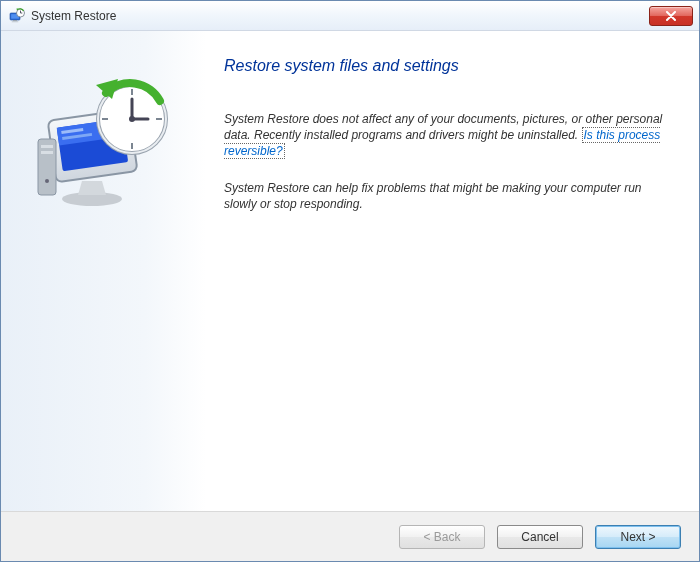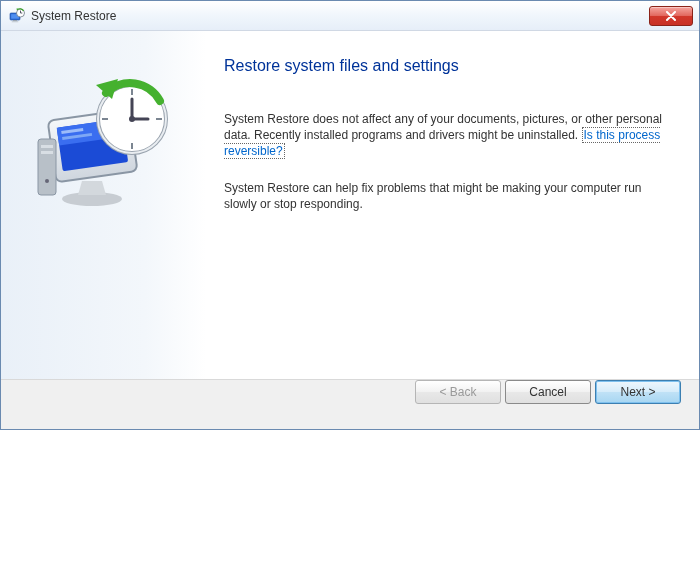--- a/index.html
+++ b/index.html
@@ -6,21 +6,21 @@
     body {
       font-family: "Segoe UI", Tahoma, sans-serif;
       font-size: 12px;
       background: #fff;
       width: 700px;
       height: 562px;
       overflow: hidden;
     }
     .window {
       width: 700px;
-      height: 430px;
+      height: 562px;
       border: 1px solid #6a8ab0;
       background: #fff;
       display: flex;
       flex-direction: column;
     }
     .titlebar {
       height: 30px;
       background: linear-gradient(to bottom, #ffffff 0%, #f0f6fc 50%, #e6eef8 100%);
       display: flex;
       align-items: center;
@@ -48,20 +48,21 @@
       align-items: center;
       justify-content: center;
       cursor: pointer;
       box-shadow: inset 0 1px 0 rgba(255,255,255,0.4);
     }
     .close-btn svg { display: block; }
     .body-area {
       flex: 1;
       display: flex;
       background: #fff;
+      font-style: italic;
     }
     .sidebar {
       width: 205px;
       background: linear-gradient(to right, #e9f0f8 0%, #f3f7fb 70%, #ffffff 100%);
       padding-top: 38px;
       display: flex;
       justify-content: center;
       align-items: flex-start;
     }
     .content {
@@ -86,23 +87,24 @@
       text-decoration: none;
       cursor: pointer;
       border: 1px dotted #666;
       padding: 0 1px;
     }
     .footer {
       height: 50px;
       border-top: 1px solid #d9d9d9;
       background: #f0f0f0;
       display: flex;
+      align-items: center;
       justify-content: flex-end;
       padding: 0 18px;
-      gap: 4px;
+      gap: 12px;
     }
     .btn {
       min-width: 86px;
       height: 24px;
       font-size: 12px;
       font-family: inherit;
       border: 1px solid #8a8a8a;
       border-radius: 3px;
       background: linear-gradient(to bottom, #ffffff 0%, #f2f2f2 48%, #e8e8e8 52%, #e0e0e0 100%);
       cursor: pointer;

